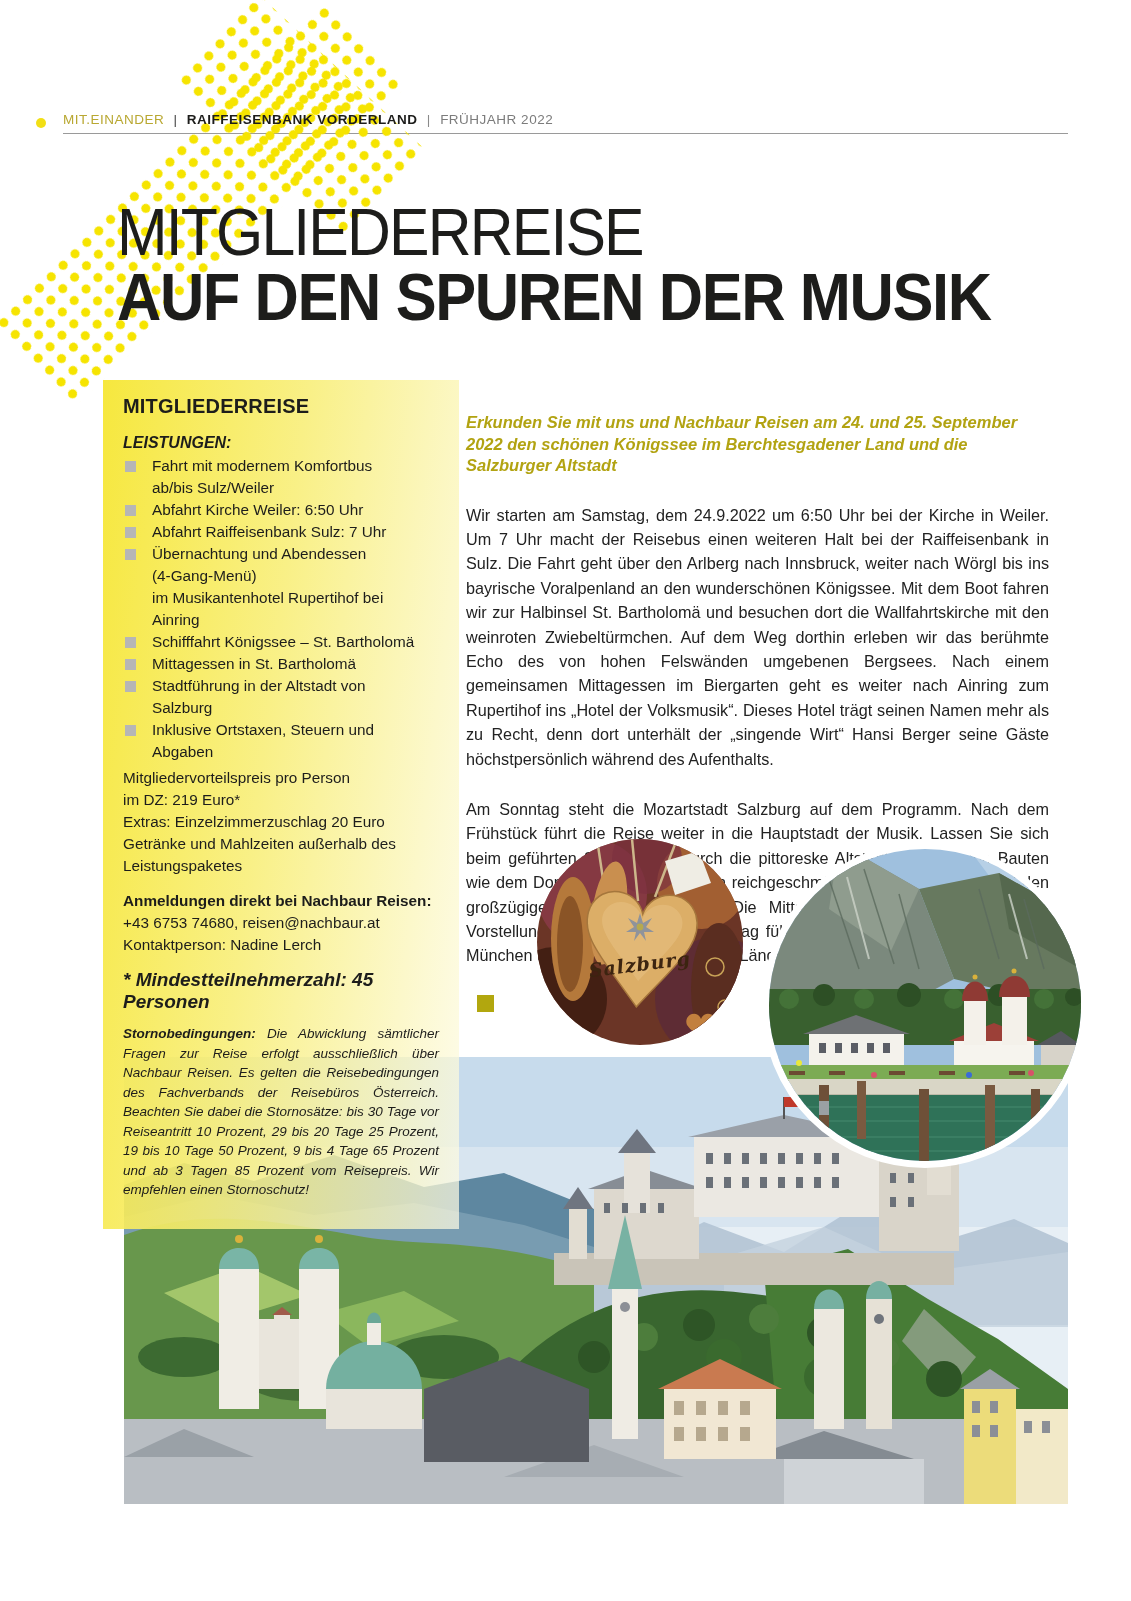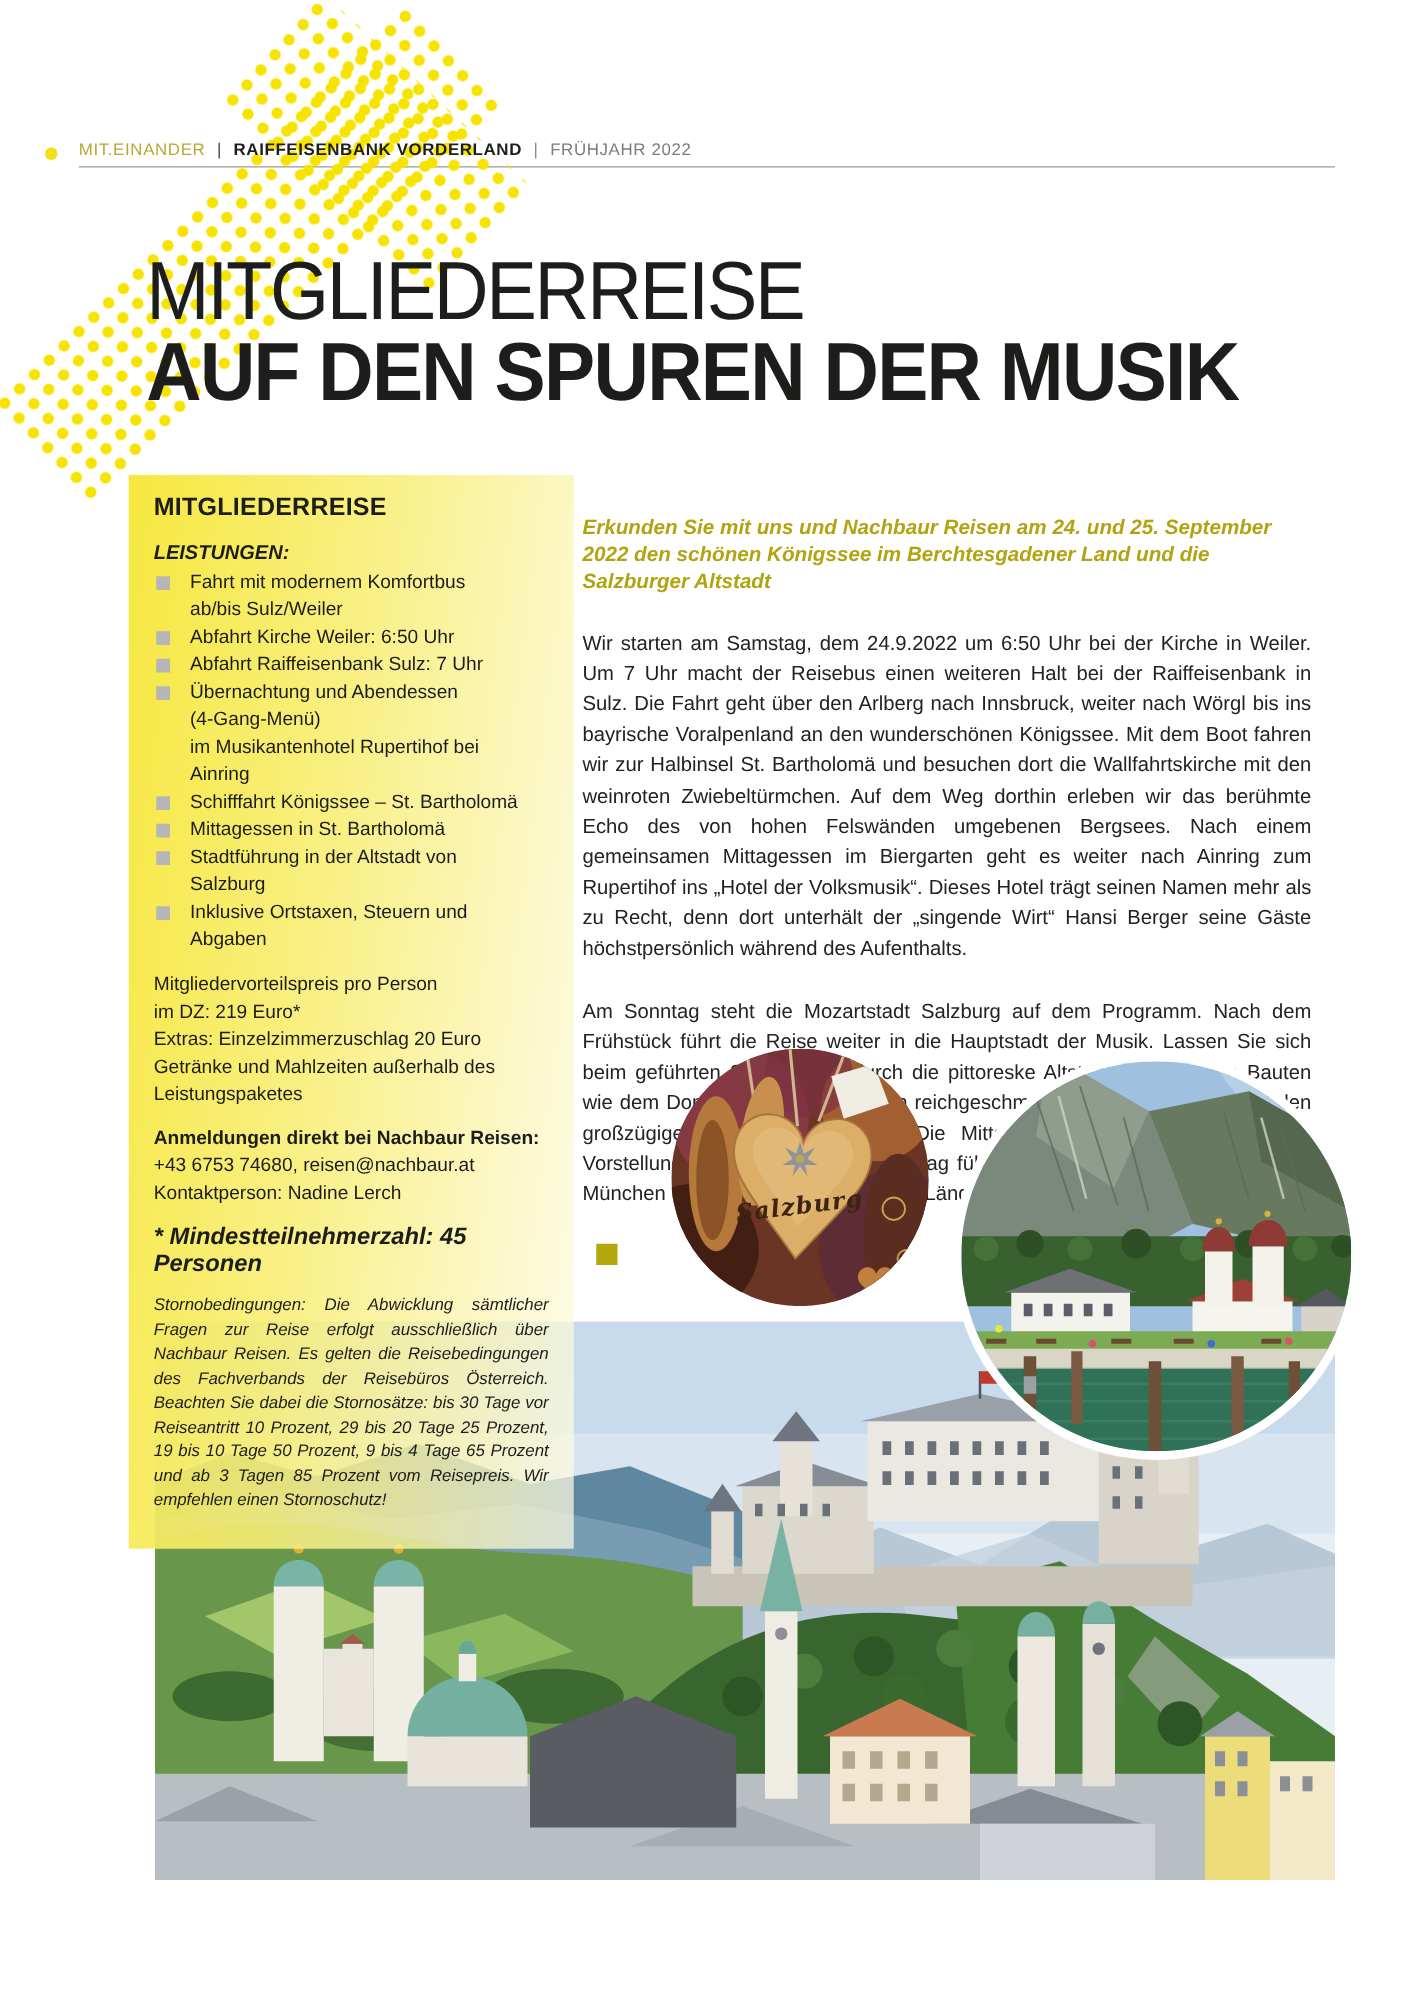--- a/index.html
+++ b/index.html
@@ -33,27 +33,27 @@
   
   .sidebar{position:absolute;left:103px;top:380px;width:356px;min-height:753px;z-index:4;
     background:linear-gradient(97deg,rgba(246,231,58,.98) 0%,rgba(248,238,118,.88) 45%,rgba(253,251,230,.72) 100%);
     box-sizing:border-box;padding:13px 20px 16px 20px;}
   .sidebar h2{margin:0;font-size:20px;line-height:26px;font-weight:bold;letter-spacing:.2px;}
   .svc-label{margin-top:15px;font-size:16px;font-weight:bold;font-style:italic;}
   ul.svc{list-style:none;margin:3px 16px 0 0;padding:0;font-size:15.3px;line-height:22px;}
   ul.svc li{position:relative;padding-left:29px;}
   ul.svc .bullet{position:absolute;left:2px;top:6px;width:11px;height:11px;background:#b6b6b6;}
   ul.svc .ln{display:block;}
-  .pricing{margin-top:14px;font-size:15.3px;line-height:22px;}
+  .pricing{margin-top:4px;font-size:15.3px;line-height:22px;}
   .pricing div{display:block;}
   .registration{margin-top:13px;font-size:15.3px;line-height:22px;}
   .registration .reg-h{font-weight:bold;}
   .minpart{margin-top:13px;font-size:19px;font-style:italic;font-weight:bold;}
   .storno{margin-top:11px;font-size:13.5px;font-style:italic;line-height:19.5px;text-align:justify;}
-  .storno .lbl{font-weight:normal;}
+  .storno .lbl{font-weight:bold;}
 
   
   .article{position:absolute;left:466px;top:385px;width:583px;z-index:3;margin-top:27px;}
   .article .intro{font-size:16.5px;line-height:21.5px;font-weight:bold;font-style:italic;color:#b2a312;margin:0;}
   .article p.body{font-size:16.2px;line-height:24.4px;text-align:justify;margin:26px 0 0 0;color:#222;}
 
   
   .bigphoto{position:absolute;left:124px;top:1057px;width:944px;height:447px;z-index:1;overflow:hidden;}
   .circle{position:absolute;border-radius:50%;overflow:hidden;}
   .circle.heart{left:537px;top:839px;width:206px;height:206px;z-index:5;}

